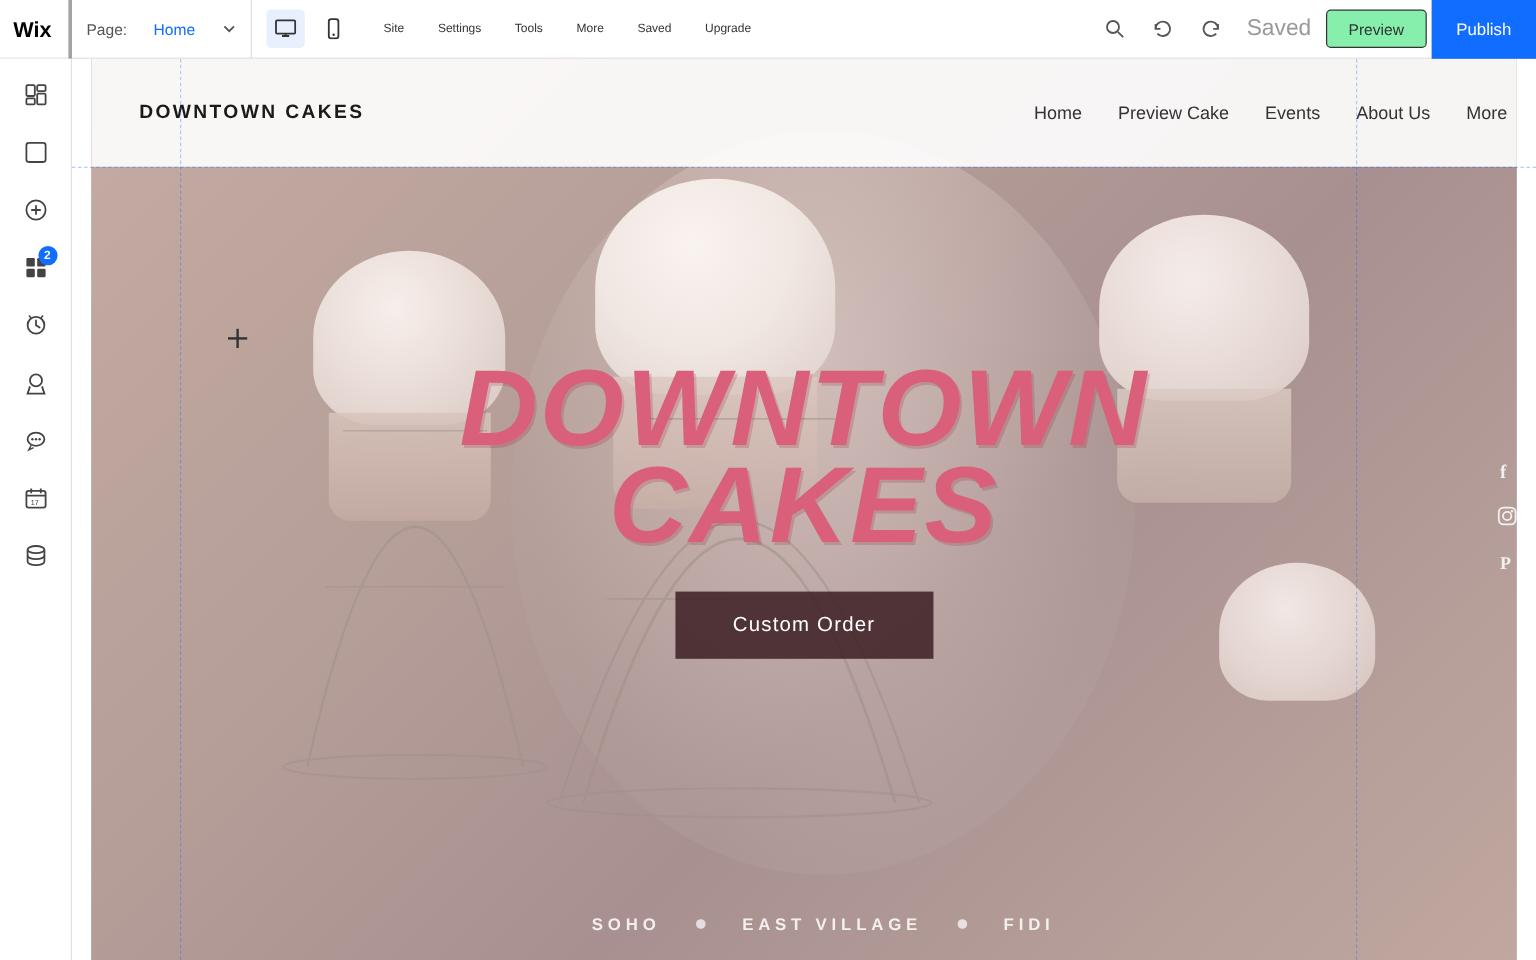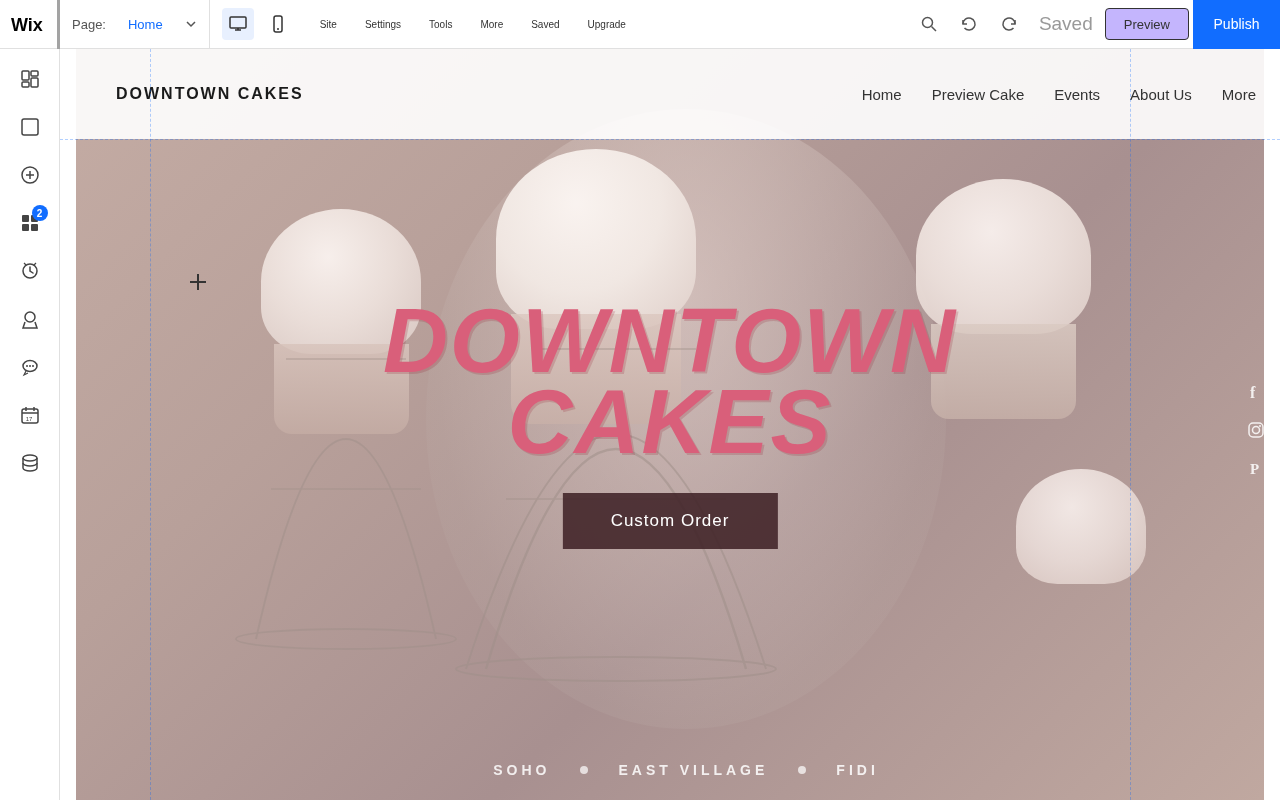--- a/index.html
+++ b/index.html
@@ -39,21 +39,21 @@
     }
     #top-right {
       margin-left: auto; display: flex; align-items: center; height: 49px; gap: 4px;
     }
     .icon-btn {
       width: 36px; height: 36px; border: none; background: transparent; cursor: pointer;
       display: flex; align-items: center; justify-content: center; border-radius: 50%;
     }
     #saved-label { font-size: 19px; color: #999; padding: 0 8px; }
     #preview-btn {
-      padding: 0 18px; height: 32px; border: 1px solid #333; background: #c4b5fd;
+      padding: 0 18px; height: 32px; border: 1px solid #333; background: #86efac;
       font-size: 13px; cursor: pointer; border-radius: 4px; color: #333;
     }
     #publish-btn {
       padding: 12px 18px; height: 49px; background: #116dff; border: none;
       font-size: 14px; color: #fff; cursor: pointer; font-weight: 500;
       min-width: 87px;
     }
 
     
     #left-sidebar {

